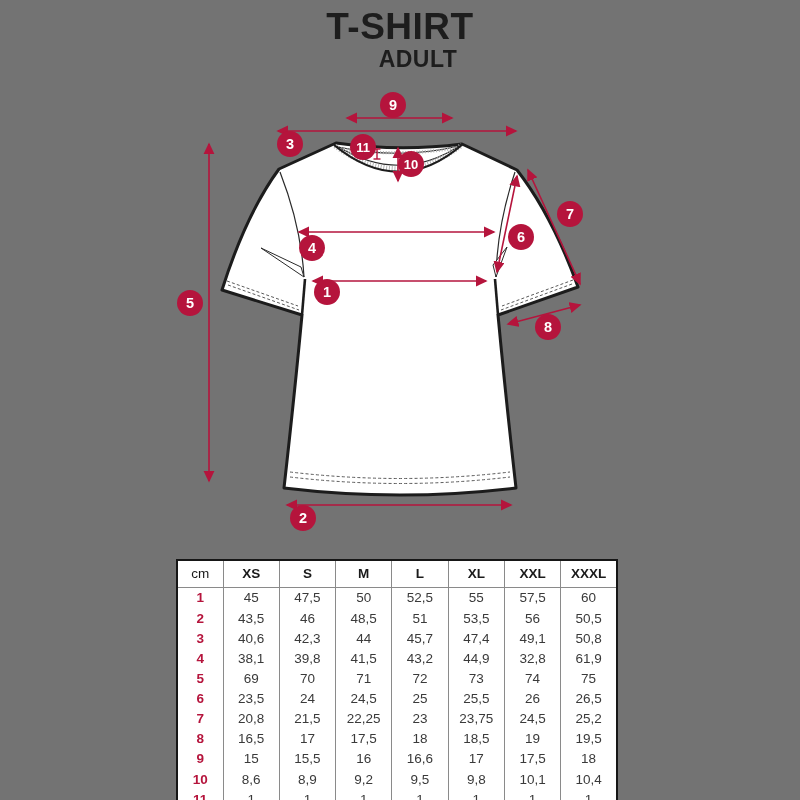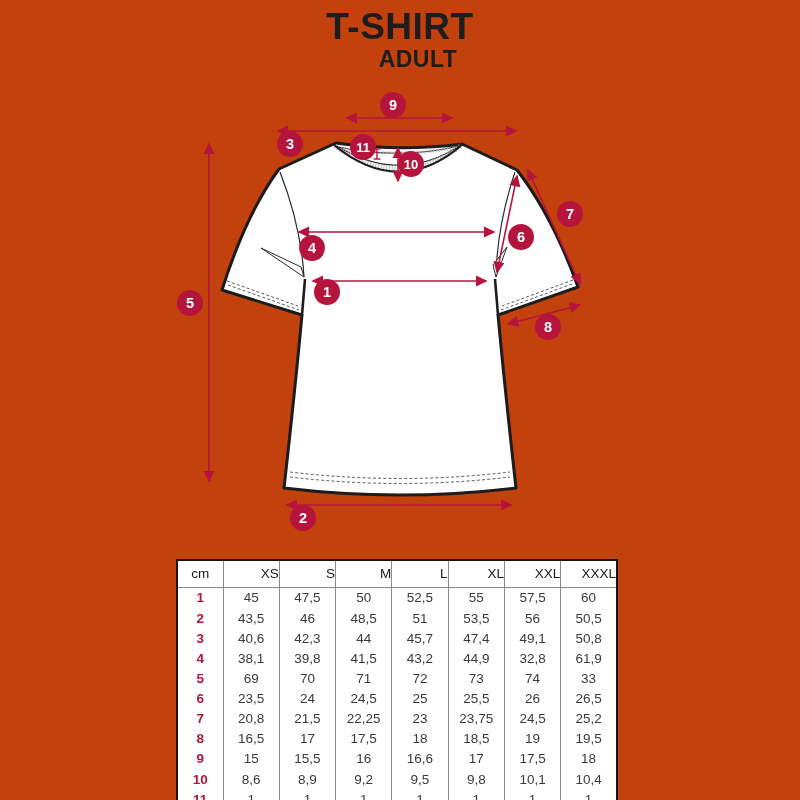--- a/index.html
+++ b/index.html
@@ -1,21 +1,21 @@
 <!DOCTYPE html>
 <html><head>
 <meta charset="utf-8">
 <style>
   html,body { margin:0; padding:0; }
   body {
     width:800px; height:800px; background:#ffffff;
     font-family:"Liberation Sans", sans-serif;
     position:relative; overflow:hidden;
   }
-  .page { position:absolute; inset:0; background:#c2410c; }
+  .page { position:absolute; inset:0; background:#737373; }
 
   .header { position:absolute; top:8px; left:0; width:800px; text-align:center; }
   .title {
     font-size:37px; font-weight:bold; letter-spacing:0.5px;
     color:#1d1d1d; line-height:1.05; margin:0;
   }
   .subtitle {
     font-size:23px; font-weight:bold; letter-spacing:0.5px;
     color:#1d1d1d; line-height:1.1; margin:0;padding-left:36px;
   }
@@ -34,21 +34,21 @@
     background:#fff; border:2px solid #161616;
     font-size:13.5px; color:#3a3a3a;
   }
   table.size-table th, table.size-table td {
     padding:0; text-align:center; vertical-align:middle;
     font-weight:normal; line-height:1;
   }
   table.size-table th + th, table.size-table td + td,
   table.size-table th + td, table.size-table td + th { border-left:1px solid #8a8a8a; }
   table.size-table thead th { border-bottom:1px solid #8a8a8a; height:26px; color:#1a1a1a; }
-  table.size-table thead th.size-col { font-weight:normal;text-align:right; }
+  table.size-table thead th.size-col { font-weight:bold; }
   table.size-table tbody th.row-num { font-weight:bold; }
   table.size-table col.unit-col { width:46px; }
 </style>
 </head>
 <body>
 
 <div class="page">
 
   <div class="header">
     <div class="title">T-SHIRT</div>
@@ -192,21 +192,21 @@
             <td>61,9</td>
           </tr>
           <tr>
             <th class="row-num" style="color: rgb(181, 20, 60);">5</th>
             <td>69</td>
             <td>70</td>
             <td>71</td>
             <td>72</td>
             <td>73</td>
             <td>74</td>
-            <td>33</td>
+            <td>75</td>
           </tr>
           <tr>
             <th class="row-num" style="color: rgb(181, 20, 60);">6</th>
             <td>23,5</td>
             <td>24</td>
             <td>24,5</td>
             <td>25</td>
             <td>25,5</td>
             <td>26</td>
             <td>26,5</td>

